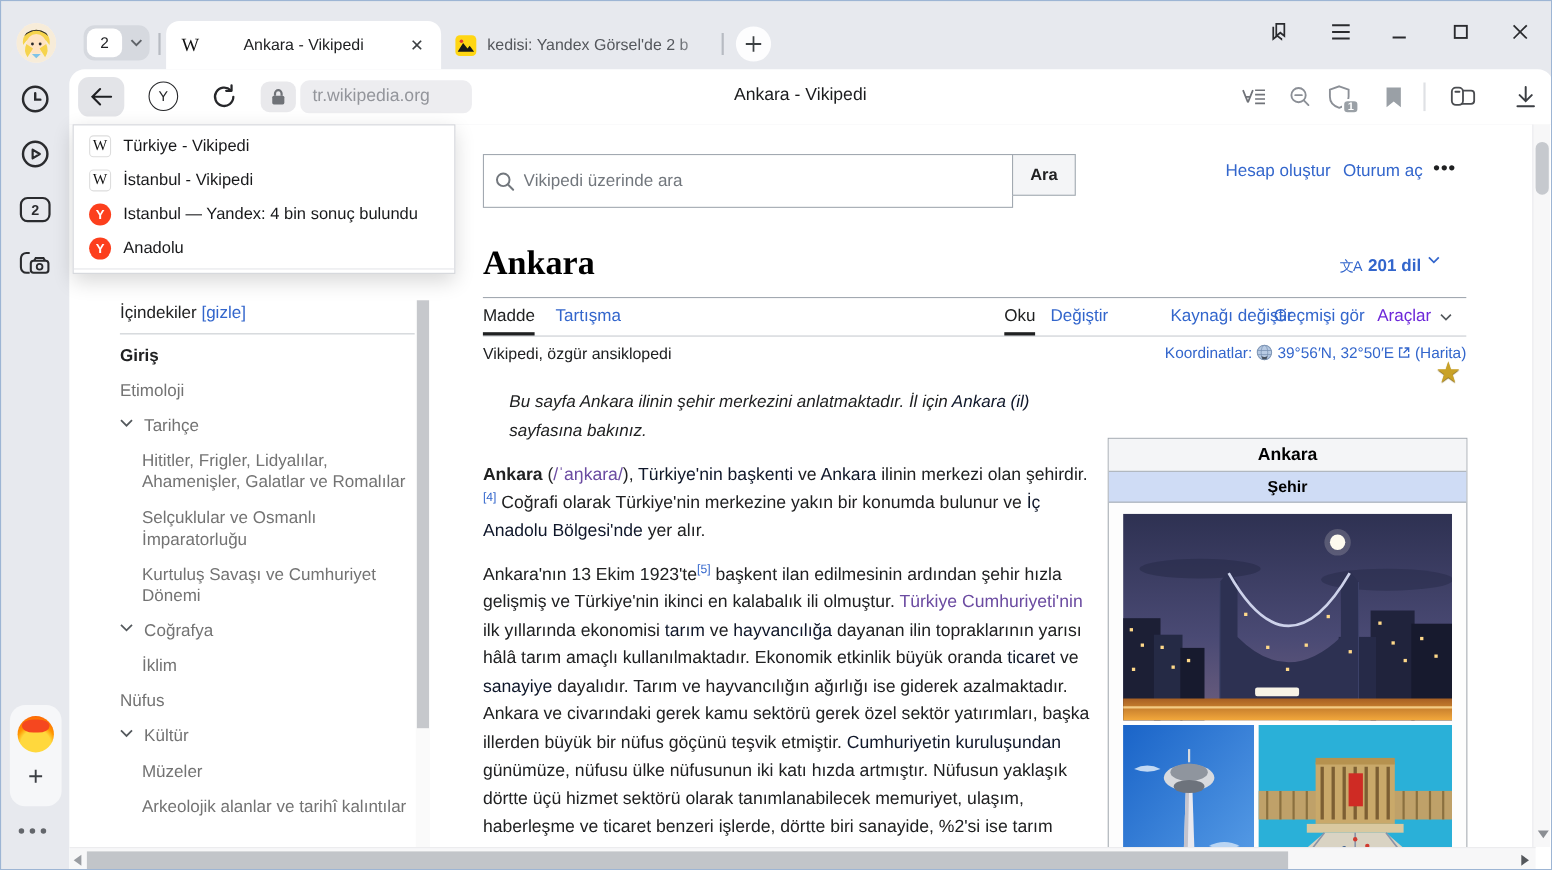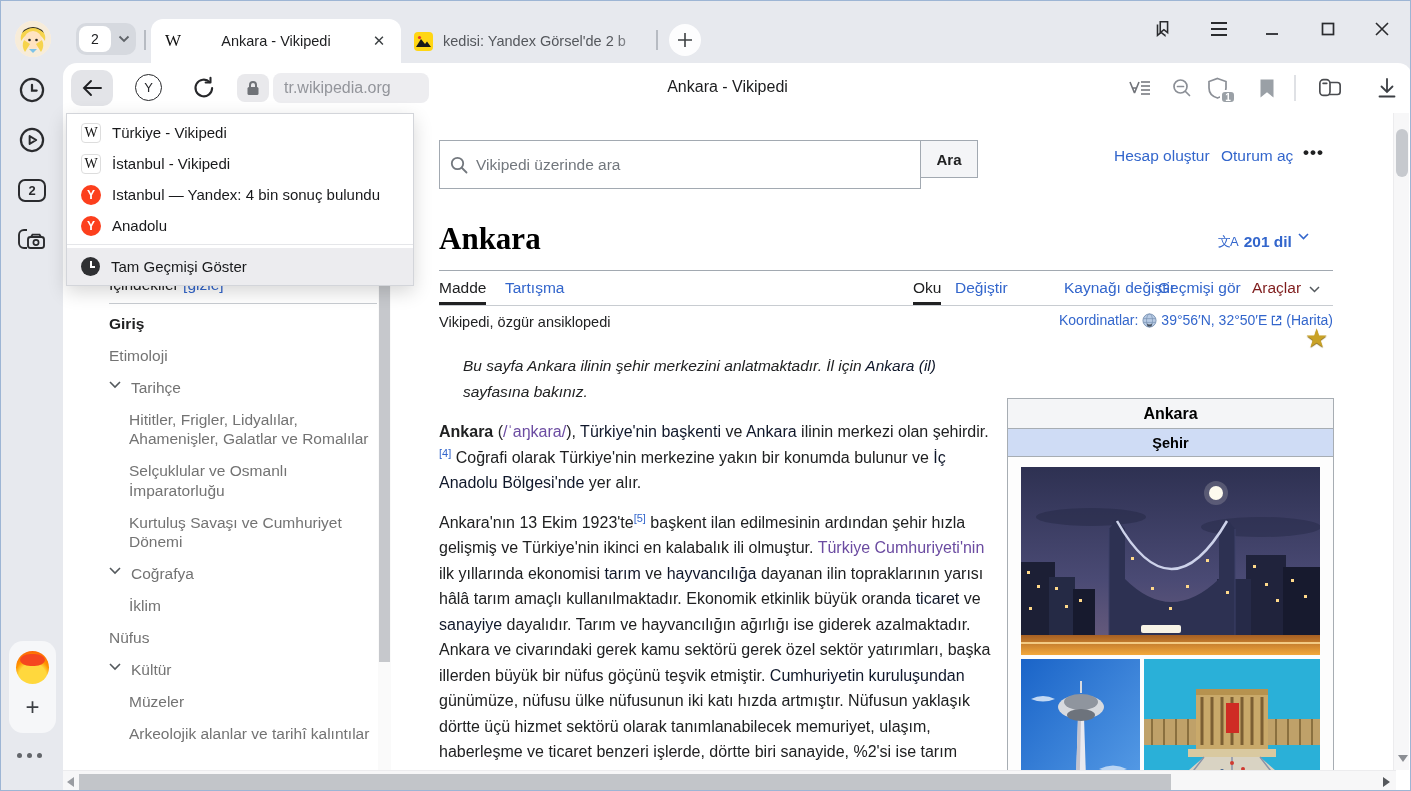--- a/index.html
+++ b/index.html
@@ -356,21 +356,21 @@
     </div>
     <div class="titlehr"></div>
 
     <div class="navtabs">
       <span class="ntab on" style="left:0;">Madde</span>
       <span class="ntab off" style="left:66px;">Tartışma</span>
       <span class="ntab on" style="left:474px;text-align:center;">Oku</span>
       <span class="ntab off" style="left:516px;">Değiştir</span>
       <span class="ntab off" style="left:590px;margin-left:35px;">Kaynağı değiştir</span>
       <span class="ntab off" style="left:719px;">Geçmişi gör</span>
-      <span class="ntab" style="left:813px;color:#7f1d1d;">
+      <span class="ntab" style="left:813px;color:#6d28d9;">
         <span>Araçlar</span>
         <svg width="11" height="7" viewBox="0 0 11 7" style="display:inline-block;margin-left:4px;">
             <path d="M1 1l4.5 4.5L10 1" fill="none" stroke="#54595d" stroke-width="1.5"></path>
           </svg>
       </span>
     </div>
 
     <div class="tagline">Vikipedi, özgür ansiklopedi</div>
     <div class="coords">
       <span>Koordinatlar:</span>
@@ -562,19 +562,15 @@
     </div>
     <div class="mrow">
       <span class="yfav">Y</span>
       <span>Istanbul — Yandex: 4 bin sonuç bulundu</span>
     </div>
     <div class="mrow">
       <span class="yfav">Y</span>
       <span>Anadolu</span>
     </div>
     <div class="msep"></div>
-    <div class="mfooter">
-      <span class="clockfill"></span>
-      <span>Tam Geçmişi Göster</span>
-    </div>
   </div>
 
 </div>
 
 </body></html>

